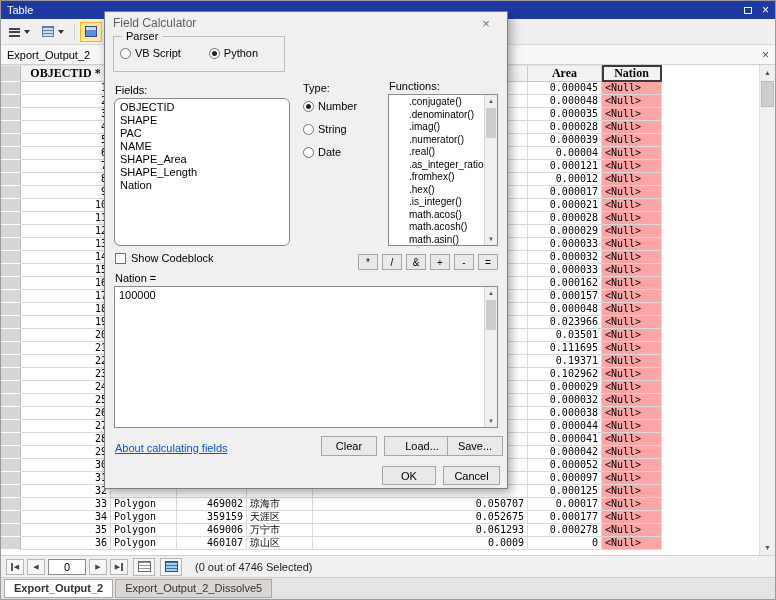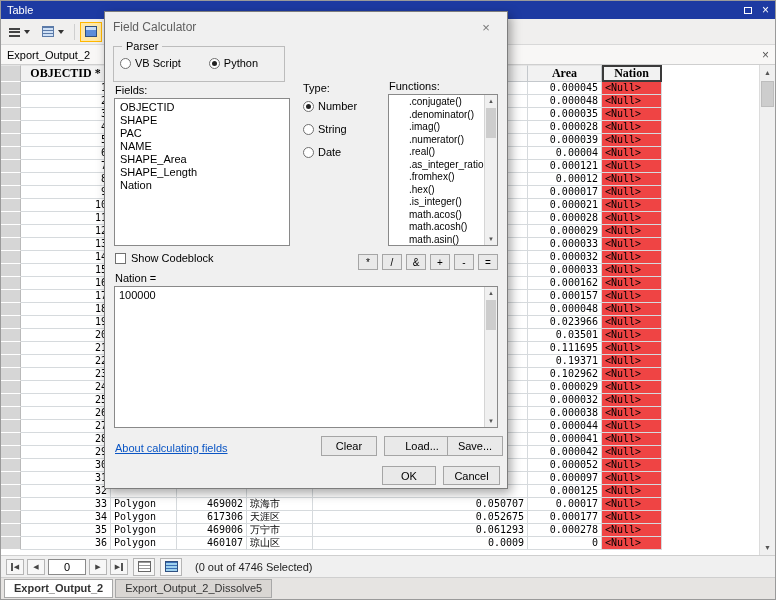--- a/index.html
+++ b/index.html
@@ -41,21 +41,21 @@
   table.grid { border-collapse:separate; border-spacing:0; table-layout:fixed; width:661px;
                font-family:"DejaVu Sans Mono",monospace; font-size:10px; }
   .grid th { height:16px; background:#f2f2f2; border-right:1px solid #c4c8cc; border-bottom:1px solid #c4c8cc;
              border-top:1px solid #e5e5e5; font-family:"Liberation Serif",serif; font-weight:bold; font-size:12px;
              text-align:center; overflow:hidden; white-space:nowrap; }
   .grid th.nation-h { outline:2px solid #3a3a3a; outline-offset:-2px; }
   .grid td { height:13px; line-height:12px; border-right:1px solid #d6dadd; border-bottom:1px solid #d6dadd;
              padding:0 3px; white-space:nowrap; overflow:hidden; background:#fff; }
   .grid td.sel, .grid th.sel { background:#d6d6d6; border-right:1px solid #b9b9b9; border-bottom:1px solid #fff; }
   .grid td.num { text-align:right; }
-  .grid td.nation { background:#ef4444; }
+  .grid td.nation { background:#fca5a5; }
 
   .vscroll { position:absolute; top:64px; right:0; width:16px; bottom:44px; background:#f0f0f0; border-left:1px solid #dcdcdc; }
   .vscroll .arrow { position:absolute; left:0; width:15px; height:15px; text-align:center; font-size:7px; color:#555; line-height:15px; }
   .vscroll .arrow.up { top:0; }
   .vscroll .arrow.down { bottom:0; }
   .vscroll .thumb { position:absolute; top:16px; left:1px; width:13px; height:26px; background:#cdcdcd; border:1px solid #bdbdbd; }
 
   
   .recbar { position:absolute; left:0; right:0; bottom:22px; height:22px; background:#f0f0f0; border-top:1px solid #cfcfcf;
             display:flex; align-items:center; padding:0 5px; gap:3px; }
@@ -72,35 +72,35 @@
 
   
   .sheetbar { position:absolute; left:0; right:0; bottom:0; height:22px; background:#e6e4e2; border-top:1px solid #cfcfcf;
               display:flex; align-items:flex-start; padding:1px 3px 0; gap:2px; }
   .sheet-tab { height:19px; padding:2px 9px 0; border:1px solid #a8a8a8; background:#d9d6d3; font-size:11px; color:#333; white-space:nowrap; }
   .sheet-tab.active { background:#fff; font-weight:bold; }
 
   
   .dialog { position:absolute; left:103px; top:10px; width:404px; height:478px; background:#f0f0f0;
             border:1px solid #7d7d7d; box-shadow:3px 4px 10px rgba(0,0,0,.35); z-index:10; }
-  .dlg-title { height:22px; display:flex; padding:8px 8px; color:#5f5f5f; font-size:12px;gap:40px; }
+  .dlg-title { height:22px; display:flex; align-items:center; padding:0 8px; color:#5f5f5f; font-size:12px;gap:40px; }
   .dlg-close { margin-left:auto; color:#777; font-size:13px; width:26px; text-align:center; }
   .dlg-label { position:absolute; color:#000; }
 
-  .groupbox { position:absolute; left:8px; top:34px; width:172px; height:36px; border:1px solid #bcbcbc; }
+  .groupbox { position:absolute; left:8px; top:24px; width:172px; height:36px; border:1px solid #bcbcbc; }
   .gb-label { position:absolute; top:-7px; left:8px; background:#f0f0f0; padding:0 4px; }
   .parser-opts { position:absolute; left:6px; top:10px; display:flex; gap:28px; }
 
   .radio { display:inline-flex; align-items:center; gap:4px; cursor:default; }
   .radio .dot { width:11px; height:11px; border:1px solid #707070; border-radius:50%; background:#fff; position:relative; flex:none; }
   .radio.sel .dot::after { content:""; position:absolute; inset:2px; background:#222; border-radius:50%; }
   .type-opts { position:absolute; left:198px; top:88px; display:flex; flex-direction:column; gap:11px; }
 
   .listbox { position:absolute; background:#fff; border:1px solid #898989; overflow:hidden; }
-  .fields-list { left:9px; top:86px; width:176px; height:148px; padding:2px 0; }
+  .fields-list { left:9px; top:86px; width:176px; height:148px; padding:2px 0;border-radius:6px; }
   .listbox .li { padding:0 5px; line-height:13px; white-space:nowrap; font-size:11px; }
   .fn-list { left:283px; top:82px; width:110px; height:152px; }
   .fn-items { position:absolute; left:0; top:1px; right:13px; }
   .fn-items .li { font-size:10px; line-height:12.5px; padding:0 20px; }
   .mini-scroll { position:absolute; top:0; right:0; bottom:0; width:13px; background:#f0f0f0; border-left:1px solid #d5d5d5; }
   .mini-scroll .ms-up, .mini-scroll .ms-down { position:absolute; left:0; width:12px; height:12px; text-align:center; font-size:6px; color:#555; line-height:12px; }
   .mini-scroll .ms-up { top:0; }
   .mini-scroll .ms-down { bottom:0; }
   .mini-scroll .ms-thumb { position:absolute; left:1px; top:13px; width:10px; height:30px; background:#cdcdcd; }
 
@@ -510,21 +510,21 @@
             <td class="num">469002</td>
             <td>琼海市</td>
             <td class="num">0.050707</td>
             <td class="num">0.00017</td>
             <td class="nation">&lt;Null&gt;</td>
           </tr>
           <tr>
             <td class="sel"></td>
             <td class="num">34</td>
             <td>Polygon</td>
-            <td class="num">617306</td>
+            <td class="num">359159</td>
             <td>天涯区</td>
             <td class="num">0.052675</td>
             <td class="num">0.000177</td>
             <td class="nation">&lt;Null&gt;</td>
           </tr>
           <tr>
             <td class="sel"></td>
             <td class="num">35</td>
             <td>Polygon</td>
             <td class="num">469006</td>

